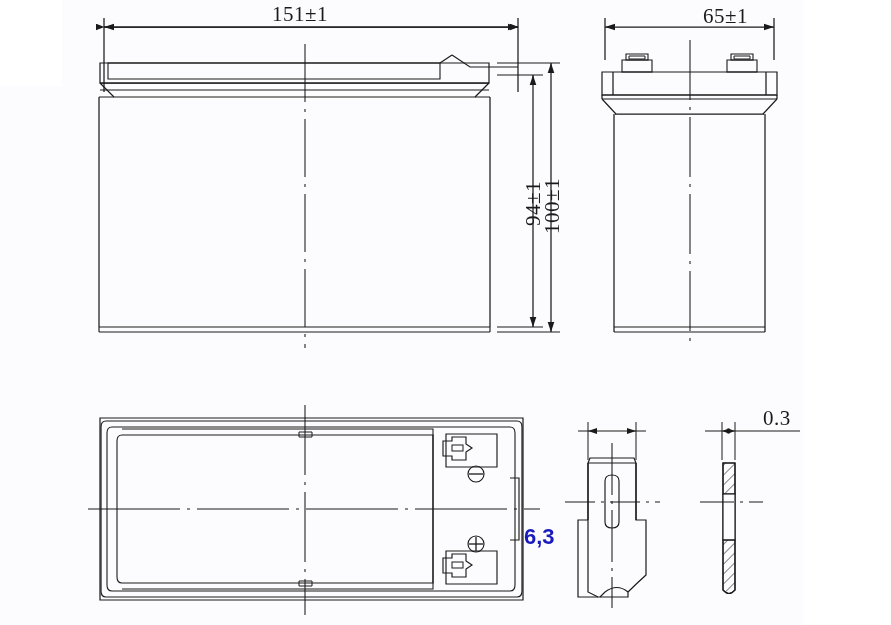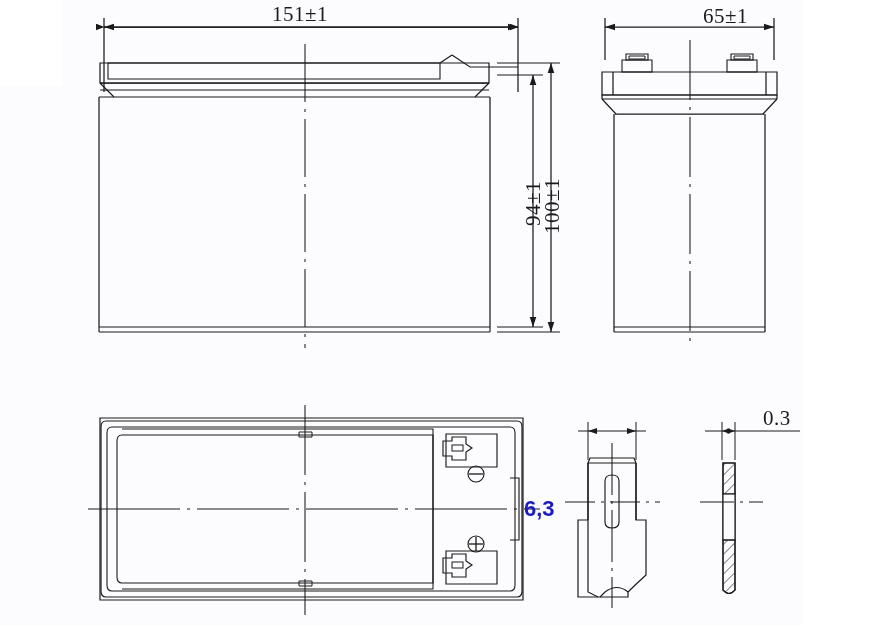--- a/index.html
+++ b/index.html
@@ -261,17 +261,17 @@
   </svg>
 
   <div class="lbl dim-text" style="left:272px; top:2px;">151±1</div>
 
   <div class="lbl dim-text" style="left:659px; top:4px;margin-left:44px;">65±1</div>
 
   <div class="lbl dim-text rot90" style="left:521px; top:226px;">94±1</div>
 
   <div class="lbl dim-text rot90" style="left:540px; top:234px;">100±1</div>
 
-  <div class="lbl blue-note" style="left:524px; top:496px;">6,3</div>
+  <div class="lbl blue-note" style="left:524px; top:524px;">6,3</div>
 
   <div class="lbl dim-text" style="left:763px; top:406px;">0.3</div>
 
 </div>
 
 </body></html>

